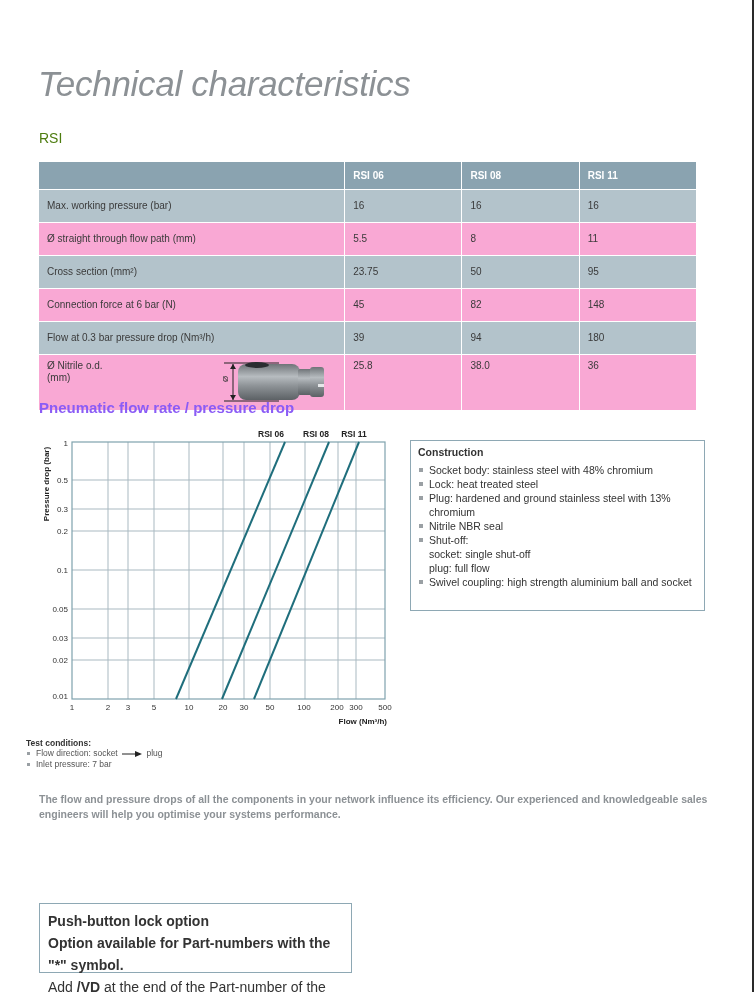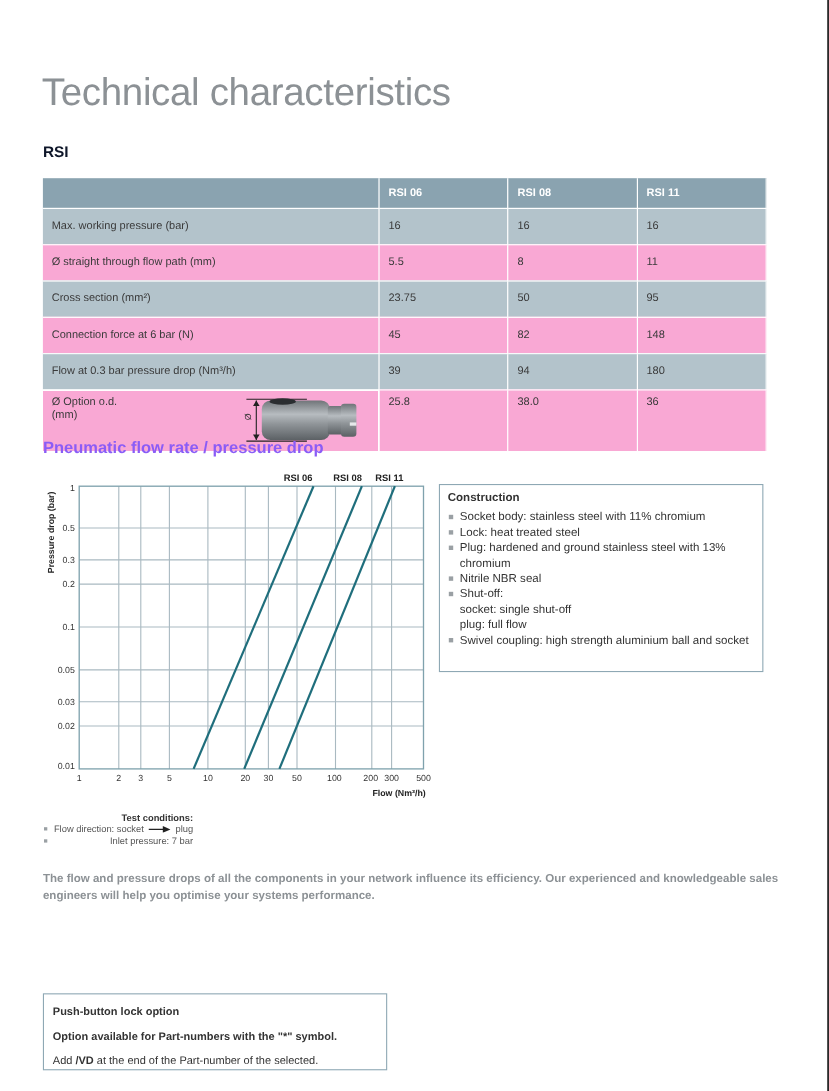--- a/index.html
+++ b/index.html
@@ -1,55 +1,55 @@
 <!DOCTYPE html>
 <html><head>
 <meta charset="utf-8">
 <style>
   * { box-sizing: border-box; margin: 0; padding: 0; }
   html, body { width: 754px; height: 992px; background: #ffffff; overflow: hidden; }
   body { position: relative; font-family: "Liberation Sans", sans-serif; color: #333; }
   .right-edge { position: absolute; right: 0; top: 0; width: 2px; height: 992px; background: #2a2a2a; }
 
-  .page-title { position: absolute; left: 38px; top: 64px; font-size: 35px; font-weight: 300; color: #8c9195; letter-spacing: -0.3px; }
-  .section-label { position: absolute; left: 39px; top: 130px; font-size: 14px; font-weight: bold; color: #0f172a; text-align: right; }
+  .page-title { position: absolute; left: 38px; top: 64px; font-size: 35px; font-weight: 300; color: #8c9195; letter-spacing: -0.3px; font-style: italic; }
+  .section-label { position: absolute; left: 39px; top: 130px; font-size: 14px; font-weight: normal; color: #4d7c0f; text-align: right; }
 
   .spec-table { position: absolute; left: 39px; top: 162px; width: 658px; border-collapse: collapse; font-size: 10px; color: #3a3a3a; }
   .spec-table th, .spec-table td { border-right: 1px solid #ffffff; border-bottom: 1px solid #ffffff; padding: 0 8px; text-align: left; vertical-align: middle; }
   .spec-table th { background: #8aa3b0; color: #ffffff; font-weight: bold; height: 27px; font-size: 10px; }
   .spec-table td { height: 33px; }
   .spec-table tr.dark td { background: #b3c3cb; }
   .spec-table tr.light td { background: #f9a8d4; }
   .spec-table tr.tall td { height: 56px; vertical-align: top; padding-top: 5px; }
   .col-label { width: 305px; }
   .col-v { width: 117px; }
   .socket-cell { position: relative; }
   .socket-label { display: block; line-height: 12px; }
   .socket-img { position: absolute; left: 180px; top: 5px; width: 115px; height: 44px; }
 
   .chart-title { position: absolute; left: 39px; top: 399px; font-size: 15px; font-weight: bold; color: #8b5cf6; }
   .chart-svg { position: absolute; left: 0; top: 420px; }
 
-  .constr-box { position: absolute; left: 399px; top: 440px; width: 295px; height: 171px; border: 1px solid #8ea8b4; padding: 5px 7px; font-size: 10.5px; color: #333; }
+  .constr-box { position: absolute; left: 410px; top: 440px; width: 295px; height: 171px; border: 1px solid #8ea8b4; padding: 5px 7px; font-size: 10.5px; color: #333; }
   .constr-title { font-weight: bold; font-size: 10.5px; margin-bottom: 5px; }
   .constr-list { list-style: none; }
   .constr-list li { position: relative; padding-left: 11px; line-height: 14px; }
   .constr-list li::before { content: ""; position: absolute; left: 1px; top: 5px; width: 4px; height: 4px; background: #9aa0a4; }
   .constr-list li span.sub { display: block; }
 
-  .test-cond { position: absolute; left: 39px; top: 738px; font-size: 8.5px; color: #555; text-align: right; }
+  .test-cond { position: absolute; left: 26px; top: 738px; font-size: 8.5px; color: #555; }
   .test-title { font-weight: bold; color: #333; }
   .test-list { list-style: none; }
   .test-list li { position: relative; padding-left: 10px; line-height: 11px; }
   .test-list li::before { content: ""; position: absolute; left: 1px; top: 4px; width: 3px; height: 3px; background: #9aa0a4; }
   .arrow { display: inline-block; vertical-align: middle; margin: 0 2px; }
 
   .info-para { position: absolute; left: 39px; top: 792px; width: 670px; font-size: 10.5px; line-height: 15px; color: #8c9195; font-weight: bold; }
 
-  .lock-box { position: absolute; left: 39px; top: 903px; width: 313px; height: 70px; border: 1px solid #8ea8b4; padding: 6px 8px; font-size: 10px; color: #333; }
+  .lock-box { position: absolute; left: 39px; top: 903px; width: 313px; height: 70px; border: 1px solid #8ea8b4; padding: 6px 8px; font-size: 14px; color: #333; }
   .lock-box div { line-height: 22px; }
   .lock-title, .lock-avail { font-weight: bold; }
 </style>
 </head>
 <body>
 
 <div class="right-edge"></div>
 
 <h1 class="page-title">Technical characteristics</h1>
 <div class="section-label">RSI</div>
@@ -89,21 +89,21 @@
       <td>148</td>
     </tr>
     <tr class="dark">
       <td>Flow at 0.3 bar pressure drop (Nm³/h)</td>
       <td>39</td>
       <td>94</td>
       <td>180</td>
     </tr>
     <tr class="light tall">
       <td class="socket-cell">
-        <span class="socket-label">Ø Option o.d.</span>
+        <span class="socket-label">Ø Nitrile o.d.</span>
         <span class="socket-label">(mm)</span>
         <svg class="socket-img" viewBox="0 0 115 44">
           <defs>
             <linearGradient id="metal" x1="0" y1="0" x2="0" y2="1">
               <stop offset="0" stop-color="#6f7478"></stop>
               <stop offset="0.35" stop-color="#b7bcc0"></stop>
               <stop offset="0.6" stop-color="#8f9498"></stop>
               <stop offset="1" stop-color="#5c6165"></stop>
             </linearGradient>
           </defs>
@@ -190,21 +190,21 @@
     <text x="385" y="710">500</text>
   </g>
 
   <text x="387" y="724" font-family="Liberation Sans, sans-serif" font-size="8" font-weight="bold" fill="#222" text-anchor="end">Flow (Nm³/h)</text>
   <text x="0" y="0" font-family="Liberation Sans, sans-serif" font-size="8" font-weight="bold" fill="#222" text-anchor="middle" transform="translate(49 484) rotate(-90)">Pressure drop (bar)</text>
 </svg>
 
 <div class="constr-box">
   <div class="constr-title">Construction</div>
   <ul class="constr-list">
-    <li>Socket body: stainless steel with 11% chromium</li>
+    <li>Socket body: stainless steel with 48% chromium</li>
     <li>Lock: heat treated steel</li>
     <li>Plug: hardened and ground stainless steel with 13% chromium</li>
     <li>Nitrile NBR seal</li>
     <li>
       <span>Shut-off:</span>
       <span class="sub">socket: single shut-off</span>
       <span class="sub">plug: full flow</span>
     </li>
     <li>Swivel coupling: high strength aluminium ball and socket</li>
   </ul>

